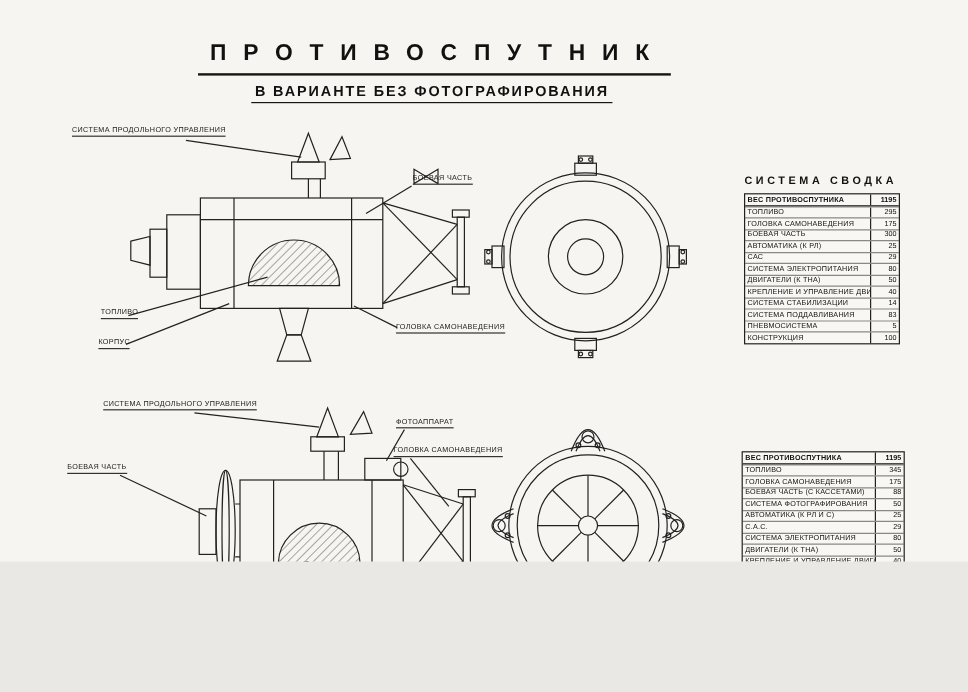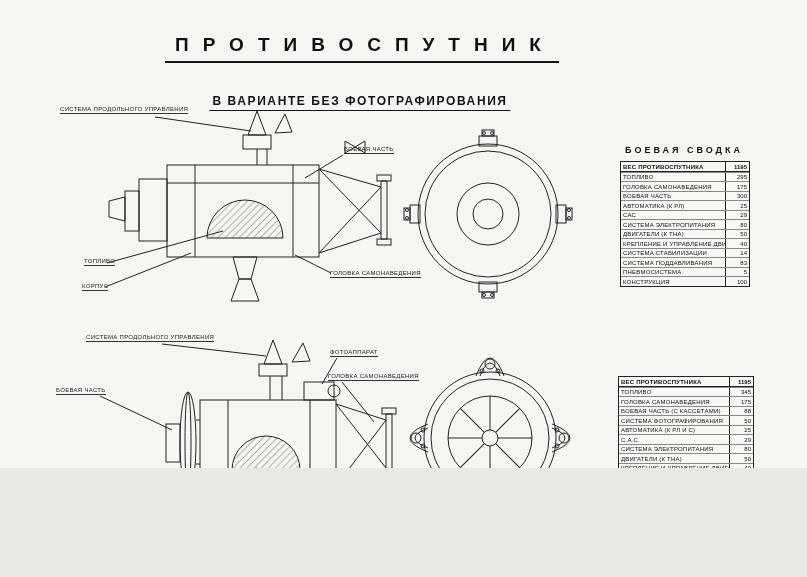--- a/index.html
+++ b/index.html
@@ -47,21 +47,21 @@
   }
   svg{display:block;}
 </style>
 </head>
 <body>
 
 <div class="page">
 
   <div class="title">ПРОТИВОСПУТНИК</div>
 
-  <div class="subtitle" style="top:94px;left:360px">В ВАРИАНТЕ БЕЗ ФОТОГРАФИРОВАНИЯ</div>
+  <div class="subtitle" style="top:69px;left:360px">В ВАРИАНТЕ БЕЗ ФОТОГРАФИРОВАНИЯ</div>
 
   <svg class="abs" style="left:55px;top:103px" width="345" height="212" viewBox="0 0 345 212">
     <defs>
       <pattern id="hatch1" width="5" height="5" patternUnits="userSpaceOnUse" patternTransform="rotate(45)">
         <line x1="0" y1="0" x2="0" y2="5" stroke="#4a4a48" stroke-width="0.8"></line>
       </pattern>
     </defs>
     <g stroke="#222" fill="none" stroke-width="1">
 
       <polygon points="193,32 202,8 211,32"></polygon>
@@ -120,21 +120,21 @@
         <rect x="80" y="2" width="12" height="6"></rect>
         <circle cx="82" cy="5" r="1.5"></circle>
         <circle cx="90" cy="5" r="1.5"></circle>
       </g>
       <use href="#clamp1" transform="rotate(90 86 86)"></use>
       <use href="#clamp1" transform="rotate(180 86 86)"></use>
       <use href="#clamp1" transform="rotate(270 86 86)"></use>
     </g>
   </svg>
 
-  <div class="wsum-title" style="left:684px;top:145px">БОЕВАЯ СВОДКА</div>
+  <div class="wsum-title" style="left:684px;top:145px">СИСТЕМА СВОДКА</div>
 
   <div class="wtable" style="left:620px;top:161px;width:128px">
     <div class="trow head">
       <span class="tlabel">ВЕС ПРОТИВОСПУТНИКА</span>
       <span class="tval">1195</span>
     </div>
     <div class="trow">
         <span class="tlabel">ТОПЛИВО</span>
         <span class="tval">295</span>
       </div>

